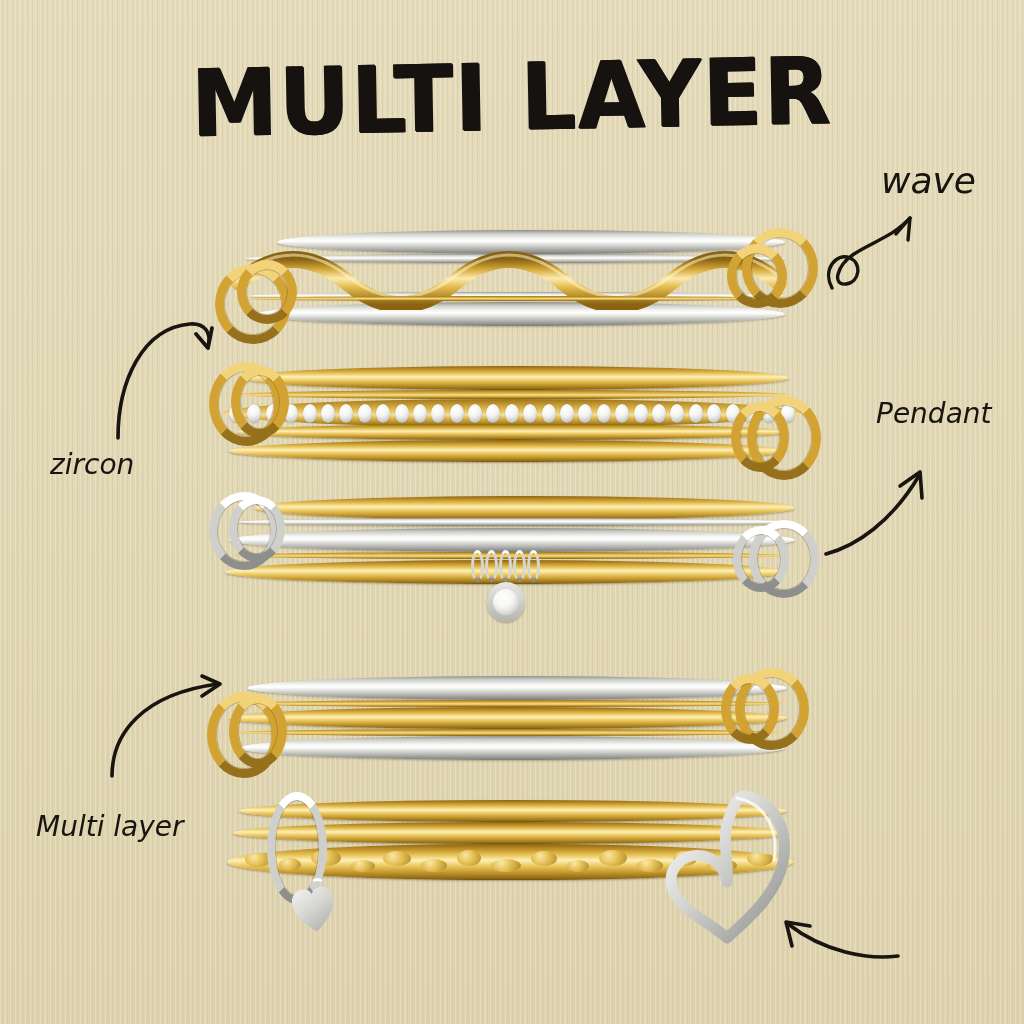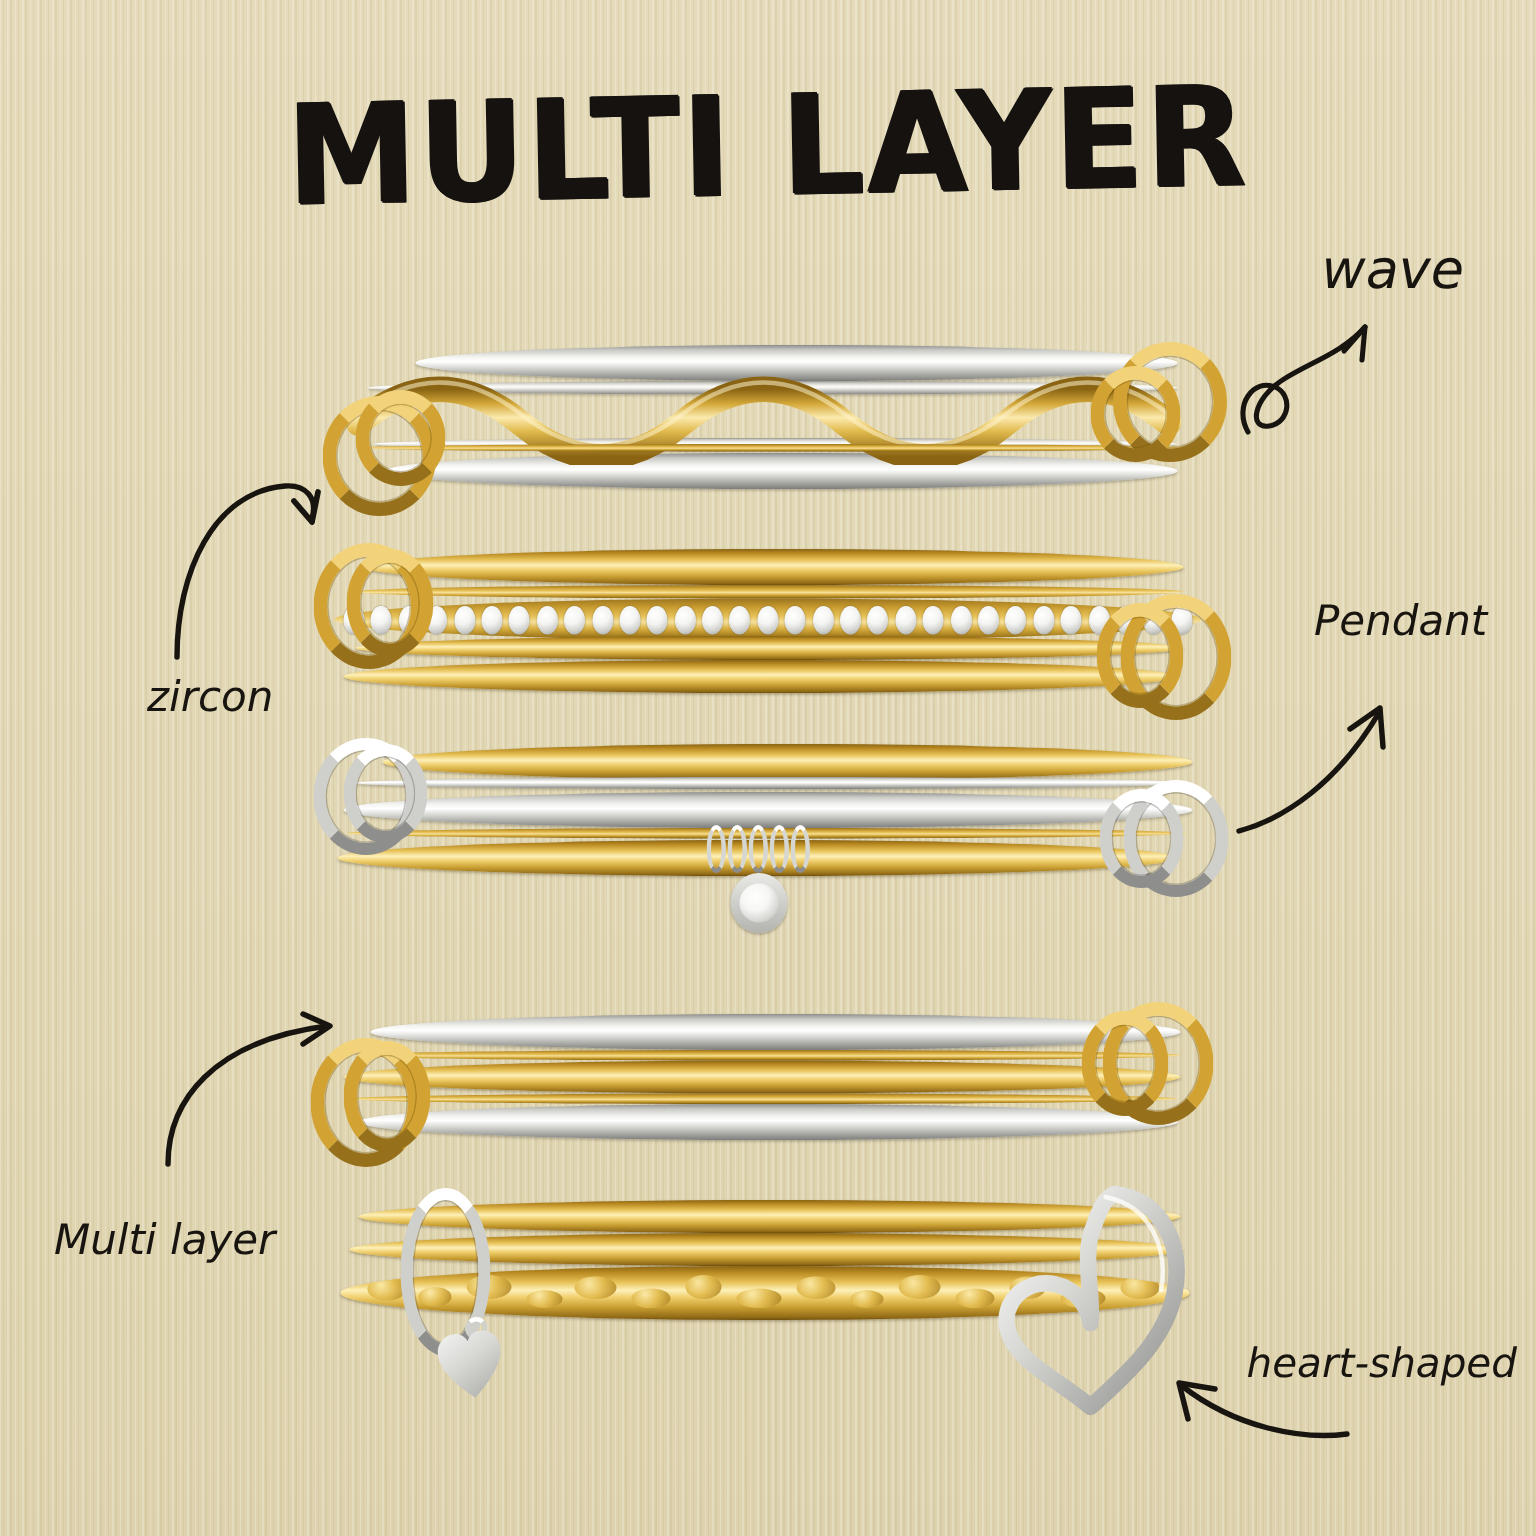--- a/index.html
+++ b/index.html
@@ -30,21 +30,21 @@
   }
 
   
   .anno{
     position:absolute;
     font-family:"DejaVu Sans", sans-serif;
     font-style:italic;font-weight:400;color:#18140f;
     white-space:nowrap;
   }
   #anno-wave     { left:881px; top:160px; font-size:36px; }
-  #anno-zircon   { left:50px;  top:448px; font-size:28px;padding-left:48px; }
+  #anno-zircon   { left:50px;  top:448px; font-size:28px; }
   #anno-pendant  { left:876px; top:397px; font-size:28px; }
   #anno-multi    { left:36px;  top:810px; font-size:28px; }
   #anno-heart    { left:831px; top:894px; font-size:27px; }
 
   .arrow{position:absolute;}
   .arrow svg{display:block;overflow:visible;}
 
   
   .bracelet{position:absolute;}
 
@@ -303,21 +303,20 @@
   </div>
 
   <div class="anno" id="anno-multi">Multi layer</div>
   <div class="arrow" style="left:106px;top:672px;">
     <svg width="130" height="110" viewBox="0 0 130 110">
       <path d="M6 104 C6 62, 36 22, 112 12" fill="none" stroke="#18140f" stroke-width="3.6" stroke-linecap="round"></path>
       <path d="M114 12 L96 4 M114 12 L96 24" fill="none" stroke="#18140f" stroke-width="3.6" stroke-linecap="round"></path>
     </svg>
   </div>
 
-  <div class="anno" id="anno-heart">heart-shaped</div>
   <div class="arrow" style="left:772px;top:908px;">
     <svg width="130" height="56" viewBox="0 0 130 56">
       <path d="M126 48 C96 52, 52 44, 16 16" fill="none" stroke="#18140f" stroke-width="3.6" stroke-linecap="round"></path>
       <path d="M14 14 L38 18 M14 14 L20 38" fill="none" stroke="#18140f" stroke-width="3.6" stroke-linecap="round"></path>
     </svg>
   </div>
 
 </div>
 
 </body></html>

